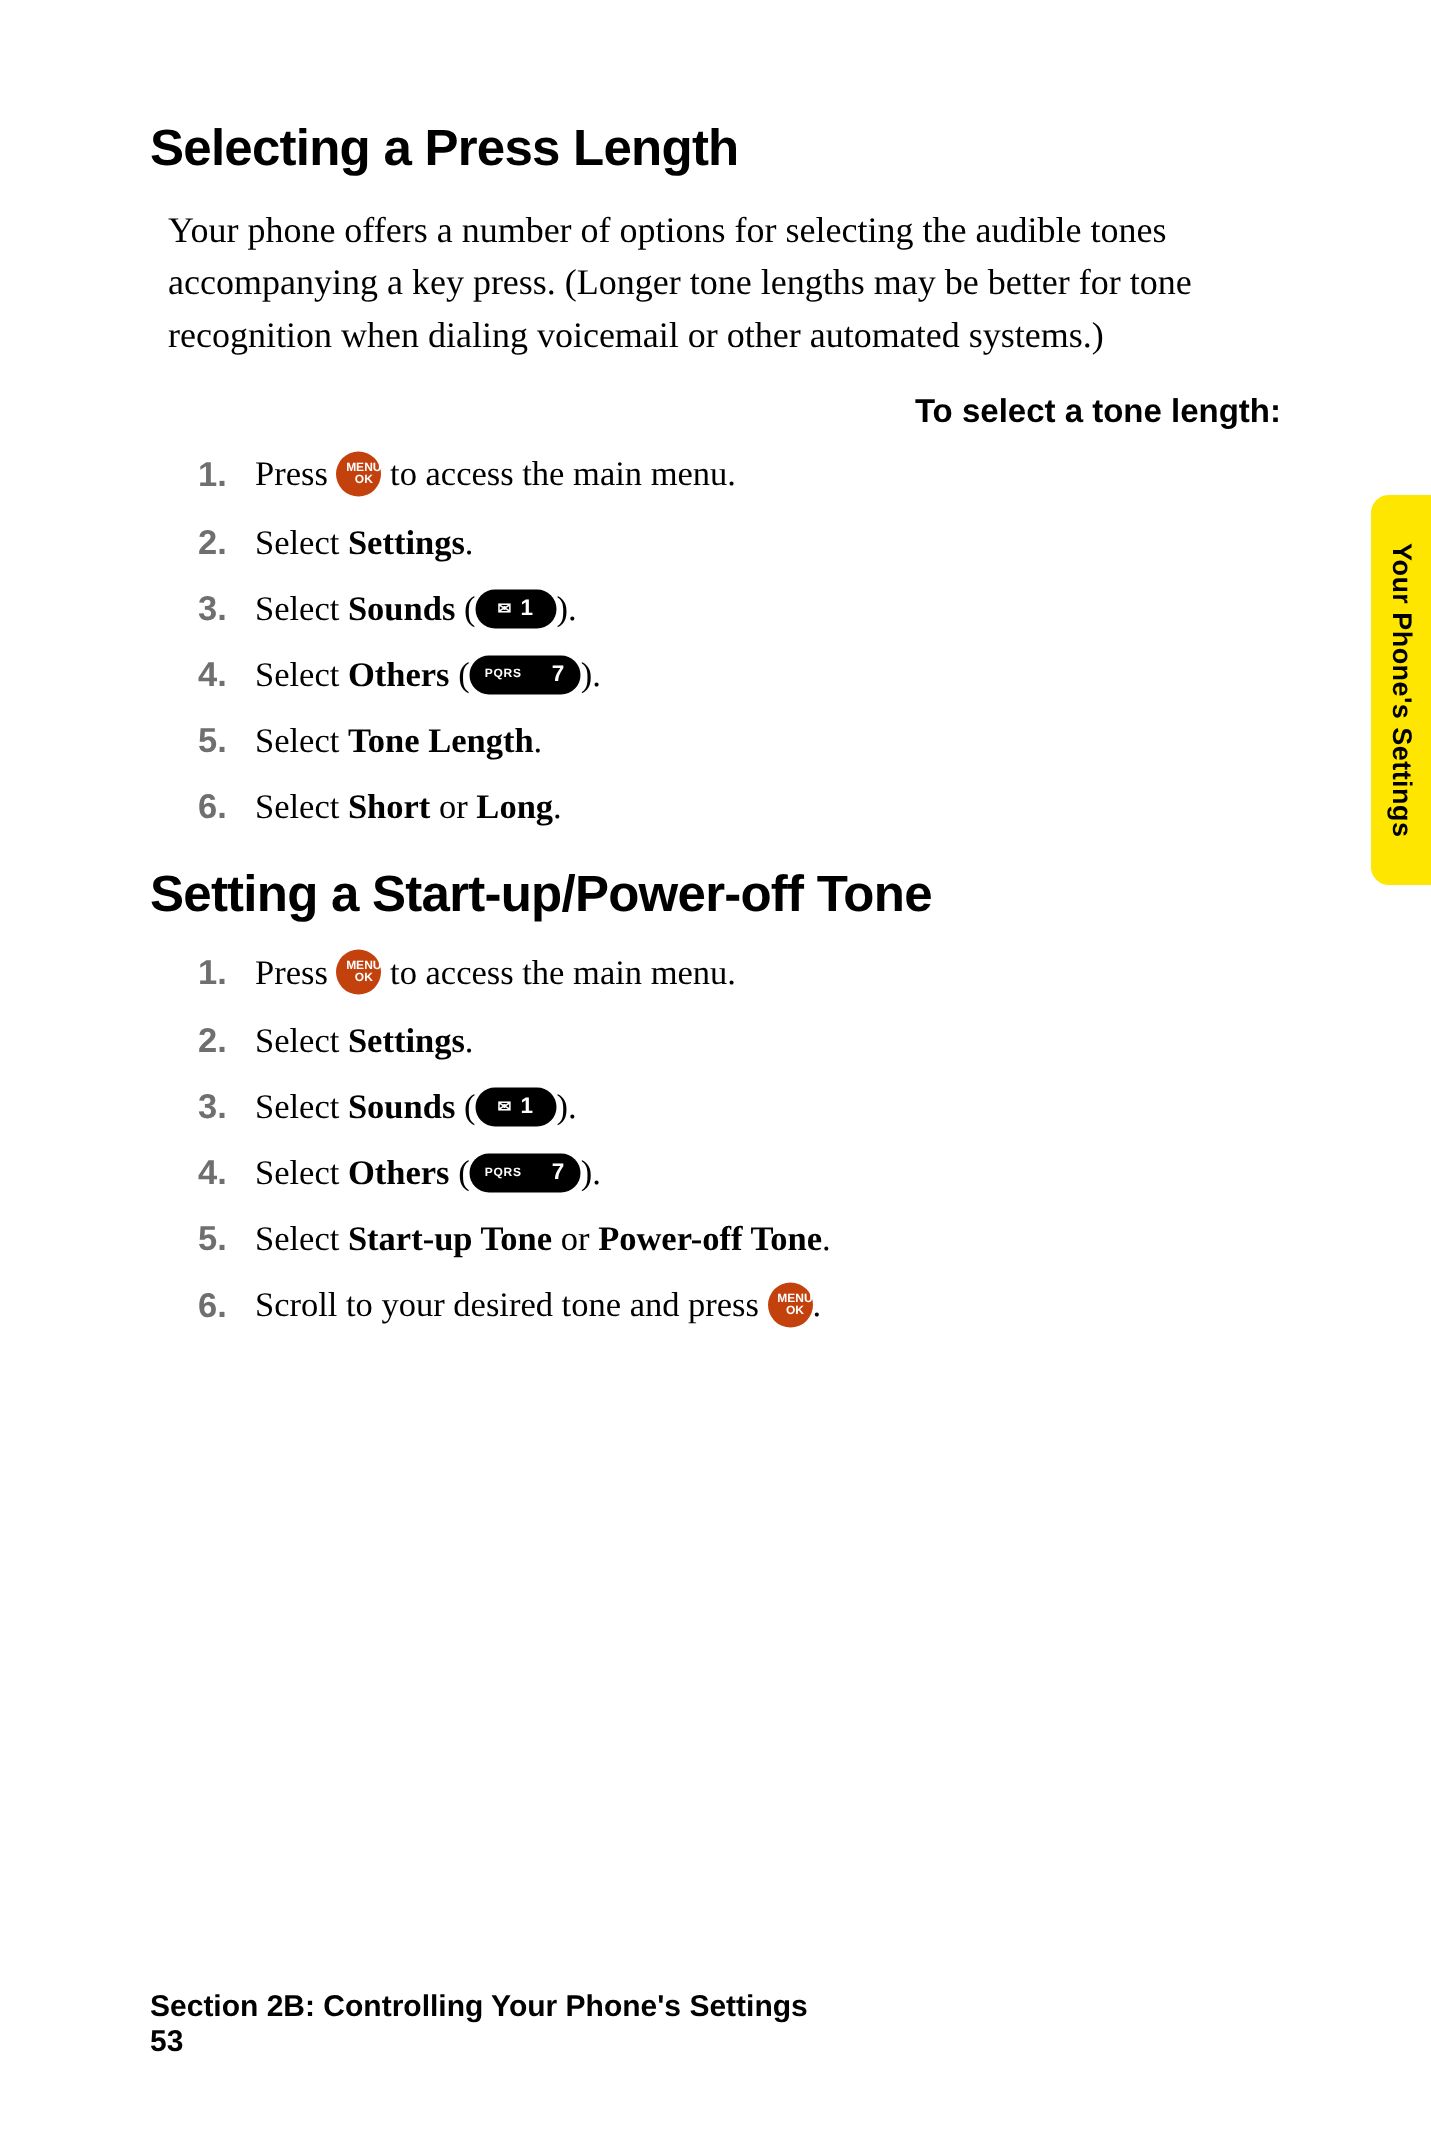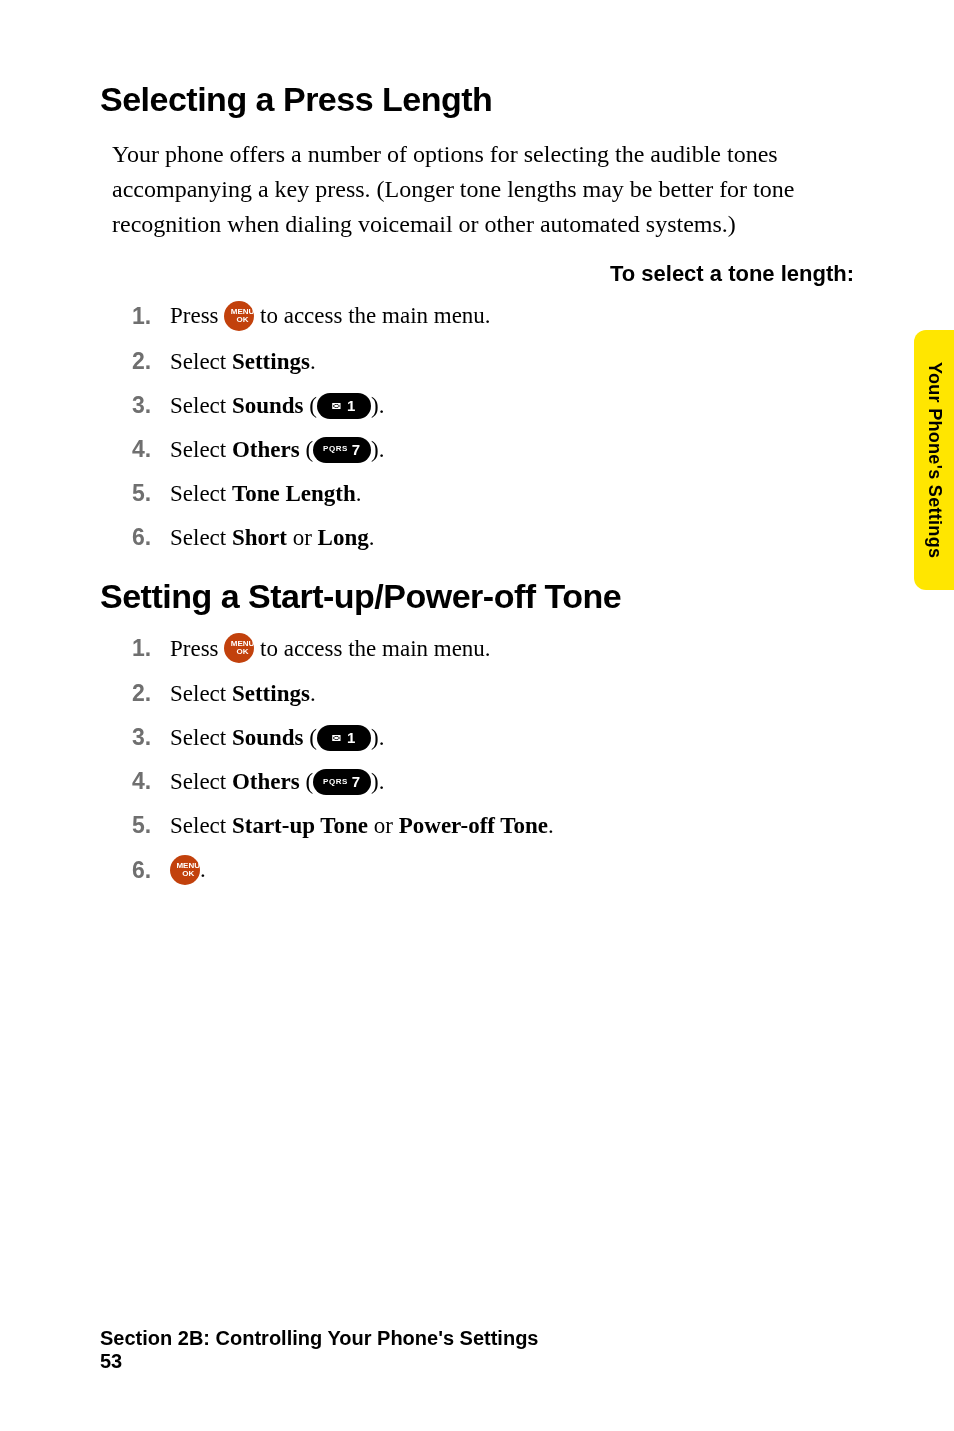--- a/index.html
+++ b/index.html
@@ -21,21 +21,21 @@
   }
   .key-round .twoline { text-align: center; }
   .key-pill {
     display: inline-flex; align-items: center; justify-content: center;
     height: 26px; padding: 0 10px; border-radius: 14px;
     background: #000; color: #fff; font-family: Arial, sans-serif; font-weight: 700;
     vertical-align: middle; position: relative; top: -2px; min-width: 54px;
   }
   .key-pill .txt { font-size: 15px; letter-spacing: 1px; }
   .key-pill .env { font-size: 11px; margin-right: 6px; }
-  .key-pill .sub { font-size: 8px; margin-right: 4px; letter-spacing: 0.5px; }
+  .key-pill .sub { font-size: 8px; margin-right: 20px; letter-spacing: 0.5px; }
   .tab {
     position: absolute; right: 0; top: 330px; width: 40px; height: 260px;
     background: #ffe600; border-top-left-radius: 12px; border-bottom-left-radius: 12px;
     display: flex; align-items: center; justify-content: center;
   }
   .tab .tlabel {
     writing-mode: vertical-rl; font-family: 'Trebuchet MS', Arial, sans-serif;
     font-weight: 700; font-size: 18px; color: #000; letter-spacing: 0.3px;
     transform: rotate(0deg);
   }
@@ -142,21 +142,21 @@
     </li>
     <li>
       <span class="num">5.</span>
       <span class="body">
         <span>Select </span><span class="b">Start-up Tone</span><span> or </span><span class="b">Power-off Tone</span><span>.</span>
       </span>
     </li>
     <li>
       <span class="num">6.</span>
       <span class="body">
-        <span class="key-round">
+        <span>Scroll to your desired tone and press </span><span class="key-round">
             <span class="twoline"><span>MENU</span><br><span>OK</span></span>
           </span><span>.</span>
       </span>
     </li>
   </ol>
 
   <div class="footer">
     <span>Section 2B: Controlling Your Phone's Settings</span>
     <span>53</span>
   </div>

